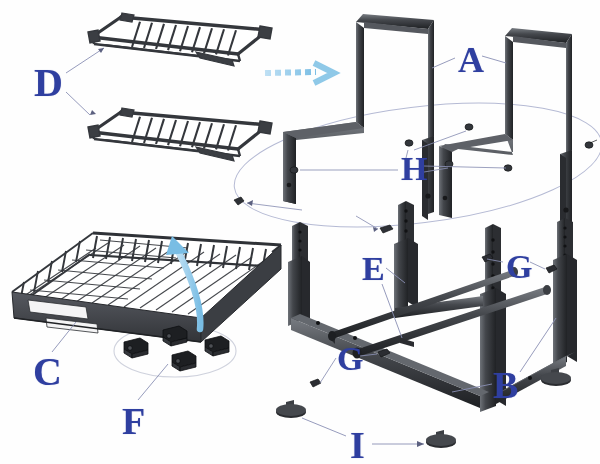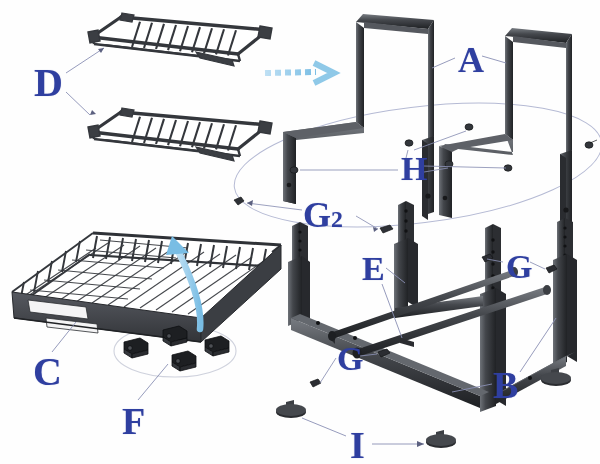--- a/index.html
+++ b/index.html
@@ -441,31 +441,28 @@
   </g>
 
 </svg>
 
 <div class="lbl" style="left:34px;top:63px;font-size:40px;">D</div>
 
 <div class="lbl" style="left:458px;top:42px;font-size:36px;">A</div>
 
 <div class="lbl" style="left:401px;top:152px;font-size:34px;">H</div>
 
-<div class="lbl" style="left:303px;top:197px;font-size:36px;">
-  <span>G</span><span class="sub">2</span>
+
+<div class="lbl" style="left:362px;top:252px;font-size:34px;">E</div>
+
+<div class="lbl" style="left:506px;top:250px;font-size:34px;">G</div>
+
+<div class="lbl" style="left:337px;top:342px;font-size:34px;">G</div>
+
+<div class="lbl" style="left:33px;top:352px;font-size:40px;">C</div>
+
+<div class="lbl" style="left:122px;top:402px;font-size:38px;">F</div>
+
+<div class="lbl" style="left:493px;top:366px;font-size:38px;">B</div>
+
+<div class="lbl" style="left:350px;top:426px;font-size:38px;">I</div>
+
 </div>
 
-<div class="lbl" style="left:362px;top:252px;font-size:34px;">E</div>
-
-<div class="lbl" style="left:506px;top:250px;font-size:34px;">G</div>
-
-<div class="lbl" style="left:337px;top:342px;font-size:34px;">G</div>
-
-<div class="lbl" style="left:33px;top:352px;font-size:40px;">C</div>
-
-<div class="lbl" style="left:122px;top:402px;font-size:38px;">F</div>
-
-<div class="lbl" style="left:493px;top:366px;font-size:38px;">B</div>
-
-<div class="lbl" style="left:350px;top:426px;font-size:38px;">I</div>
-
-</div>
-
 </body></html>

